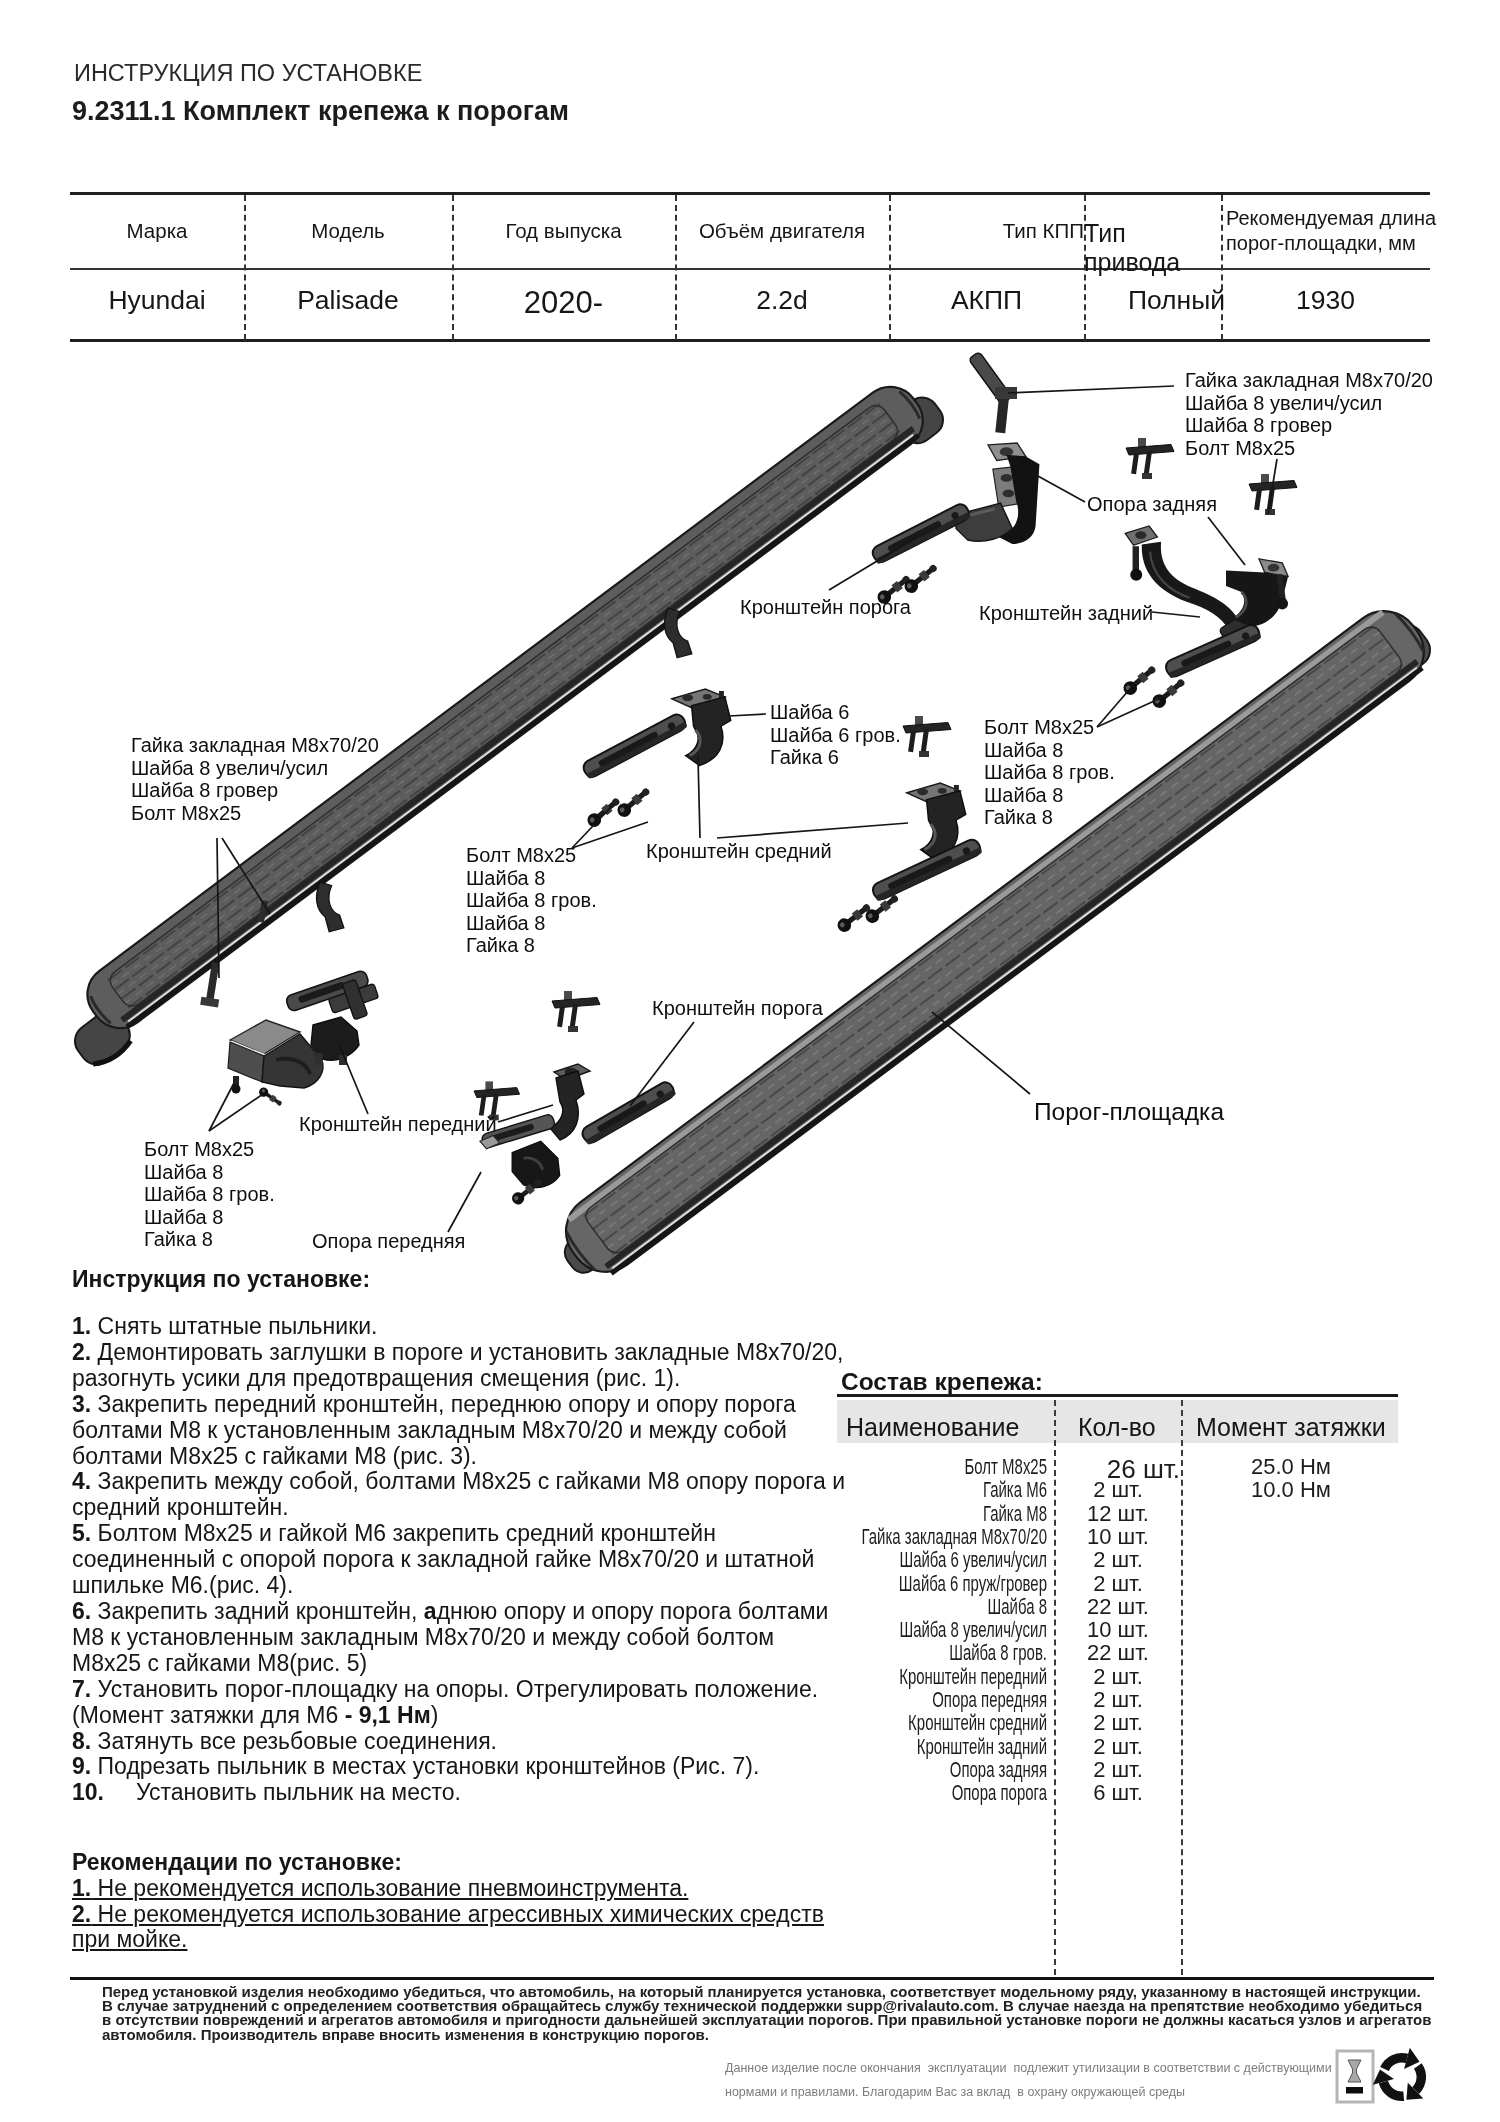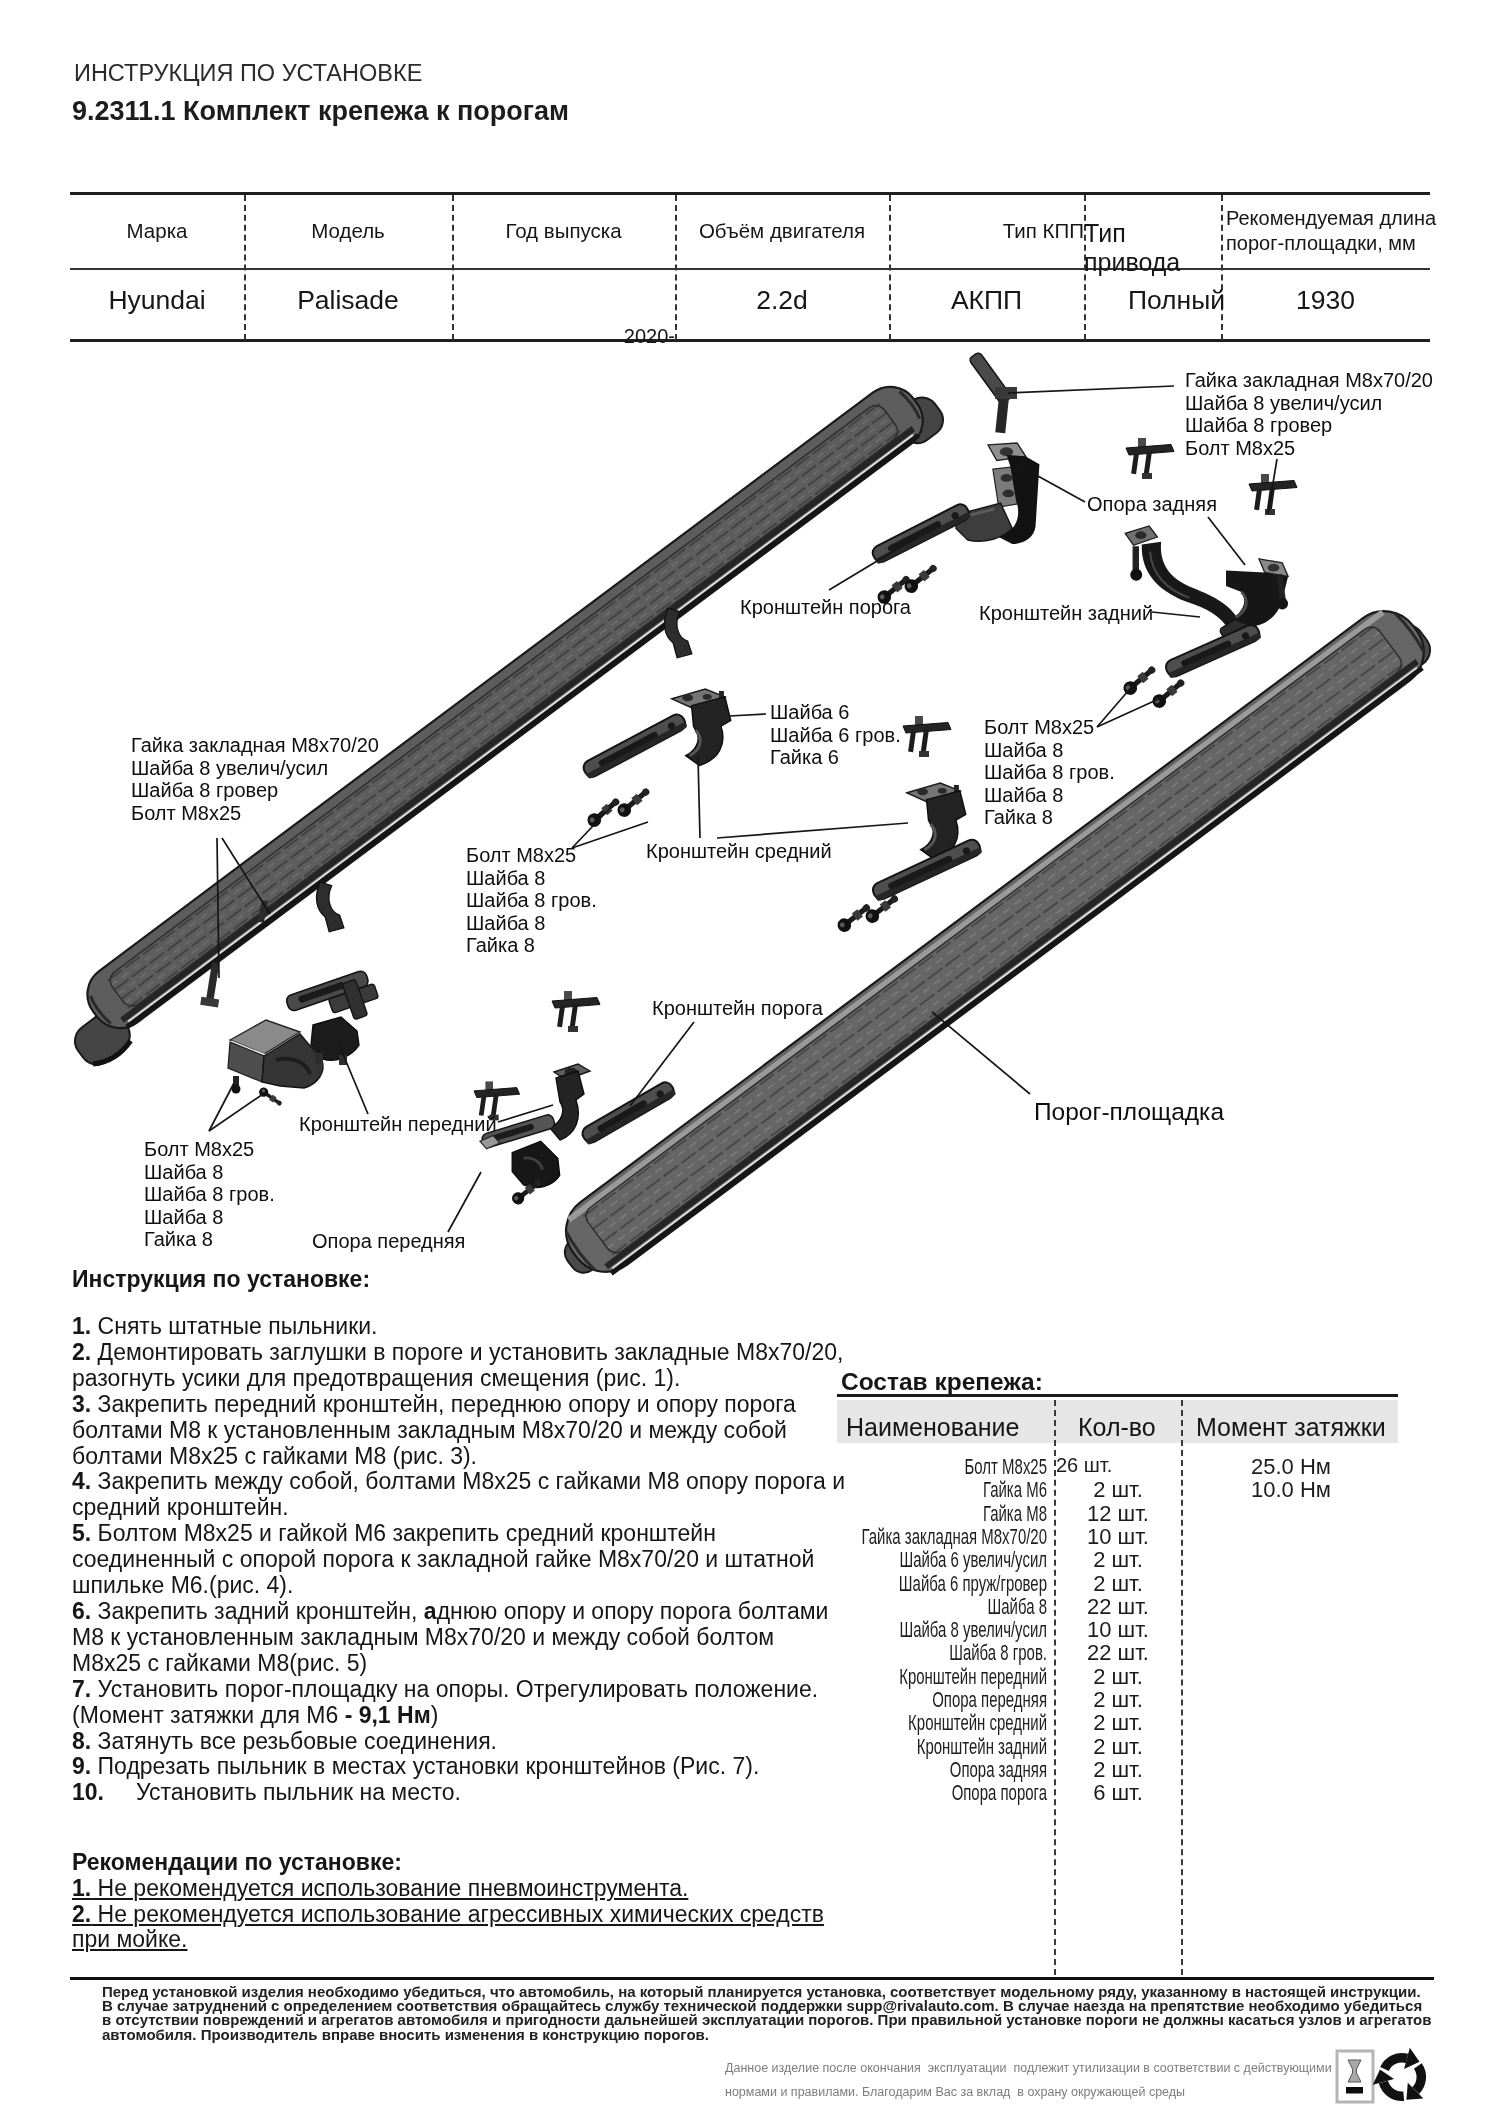--- a/index.html
+++ b/index.html
@@ -20,21 +20,21 @@
   <div class="a" style="left:1151px;top:0;height:145px;border-left:2px dashed #333;"></div>
   <div class="a" style="left:0;top:24px;width:174px;text-align:center;font-size:20.5px;">Марка</div>
   <div class="a" style="left:174px;top:24px;width:208px;text-align:center;font-size:20.5px;">Модель</div>
   <div class="a" style="left:382px;top:24px;width:223px;text-align:center;font-size:20.5px;">Год выпуска</div>
   <div class="a" style="left:605px;top:24px;width:214px;text-align:center;font-size:20.5px;">Объём двигателя</div>
   <div class="a" style="left:819px;top:24px;width:195px;text-align:right;font-size:20.5px;">Тип КПП</div>
   <div class="a" style="left:1014px;top:24px;width:137px;font-size:25px;">Тип привода</div>
   <div class="a" style="left:1156px;top:11px;width:230px;font-size:20px;line-height:25px;">Рекомендуемая длина<br>порог-площадки, мм</div>
   <div class="a" style="left:0;top:90px;width:174px;text-align:center;font-size:26.5px;">Hyundai</div>
   <div class="a" style="left:174px;top:90px;width:208px;text-align:center;font-size:26.5px;">Palisade</div>
-  <div class="a" style="left:382px;top:90px;width:223px;text-align:right;font-size:20px;margin-top:40px;">2020-</div>
+  <div class="a" style="left:382px;top:90px;width:223px;text-align:center;font-size:31px;">2020-</div>
   <div class="a" style="left:605px;top:90px;width:214px;text-align:center;font-size:26.5px;">2.2d</div>
   <div class="a" style="left:819px;top:90px;width:195px;text-align:center;font-size:26.5px;">АКПП</div>
   <div class="a" style="left:1038px;top:90px;width:137px;text-align:center;font-size:26.5px;">Полный</div>
   <div class="a" style="left:1151px;top:90px;width:209px;text-align:center;font-size:26.5px;">1930</div>
 </div>
 
 <svg class="a" style="left:0;top:0;" width="1500" height="1310" viewBox="0 0 1500 1310" font-family="Liberation Sans,sans-serif">
 <g transform="translate(97,1036) rotate(-37)">
       <rect x="-24" y="-16" width="54" height="42" rx="17" fill="#454545" stroke="#1a1a1a" stroke-width="2"></rect>
       <path d="M-20,20 Q0,32 24,24" stroke="#111" stroke-width="5" fill="none"></path>
@@ -400,21 +400,21 @@
 
 <div class="a" style="left:841px;top:1368px;font-size:24.5px;font-weight:bold;">Состав крепежа:</div>
 <div class="a" style="left:837px;top:1394px;width:561px;height:2.5px;background:#1a1a1a;"></div>
 <div class="a" style="left:837px;top:1400px;width:561px;height:43px;background:#e6e6e6;"></div>
 <div class="a" style="left:846px;top:1413px;font-size:25px;">Наименование</div>
 <div class="a" style="left:1078px;top:1413px;font-size:25px;">Кол-во</div>
 <div class="a" style="left:1196px;top:1413px;font-size:25px;">Момент затяжки</div>
 <div class="a" style="left:1054px;top:1400px;height:575px;border-left:2px dashed #3a3a3a;"></div>
 <div class="a" style="left:1181px;top:1400px;height:575px;border-left:2px dashed #3a3a3a;"></div>
 <div class="a" style="left:747px;top:1454.0px;width:300px;text-align:right;font-size:22px;color:#1d1d1d;transform:scaleX(0.68);transform-origin:100% 50%;white-space:nowrap;">Болт M8x25</div>
-<div class="a" style="left:1056px;top:1454.0px;width:124px;text-align:left;font-size:20px;color:#1d1d1d;">26 шт.</div>
+<div class="a" style="left:1056px;top:1454.0px;width:124px;text-align:right;font-size:26px;color:#1d1d1d;">26 шт.</div>
 <div class="a" style="left:1196px;top:1454.0px;width:190px;text-align:center;font-size:22px;color:#1d1d1d;">25.0 Нм</div>
 <div class="a" style="left:747px;top:1477.3px;width:300px;text-align:right;font-size:22px;color:#1d1d1d;transform:scaleX(0.68);transform-origin:100% 50%;white-space:nowrap;">Гайка М6</div>
 <div class="a" style="left:1056px;top:1477.3px;width:124px;text-align:center;font-size:22px;color:#1d1d1d;">2 шт.</div>
 <div class="a" style="left:1196px;top:1477.3px;width:190px;text-align:center;font-size:22px;color:#1d1d1d;">10.0 Нм</div>
 <div class="a" style="left:747px;top:1500.6px;width:300px;text-align:right;font-size:22px;color:#1d1d1d;transform:scaleX(0.68);transform-origin:100% 50%;white-space:nowrap;">Гайка М8</div>
 <div class="a" style="left:1056px;top:1500.6px;width:124px;text-align:center;font-size:22px;color:#1d1d1d;">12 шт.</div>
 <div class="a" style="left:747px;top:1523.9px;width:300px;text-align:right;font-size:22px;color:#1d1d1d;transform:scaleX(0.68);transform-origin:100% 50%;white-space:nowrap;">Гайка закладная M8x70/20</div>
 <div class="a" style="left:1056px;top:1523.9px;width:124px;text-align:center;font-size:22px;color:#1d1d1d;">10 шт.</div>
 <div class="a" style="left:747px;top:1547.2px;width:300px;text-align:right;font-size:22px;color:#1d1d1d;transform:scaleX(0.68);transform-origin:100% 50%;white-space:nowrap;">Шайба 6 увелич/усил</div>
 <div class="a" style="left:1056px;top:1547.2px;width:124px;text-align:center;font-size:22px;color:#1d1d1d;">2 шт.</div>

